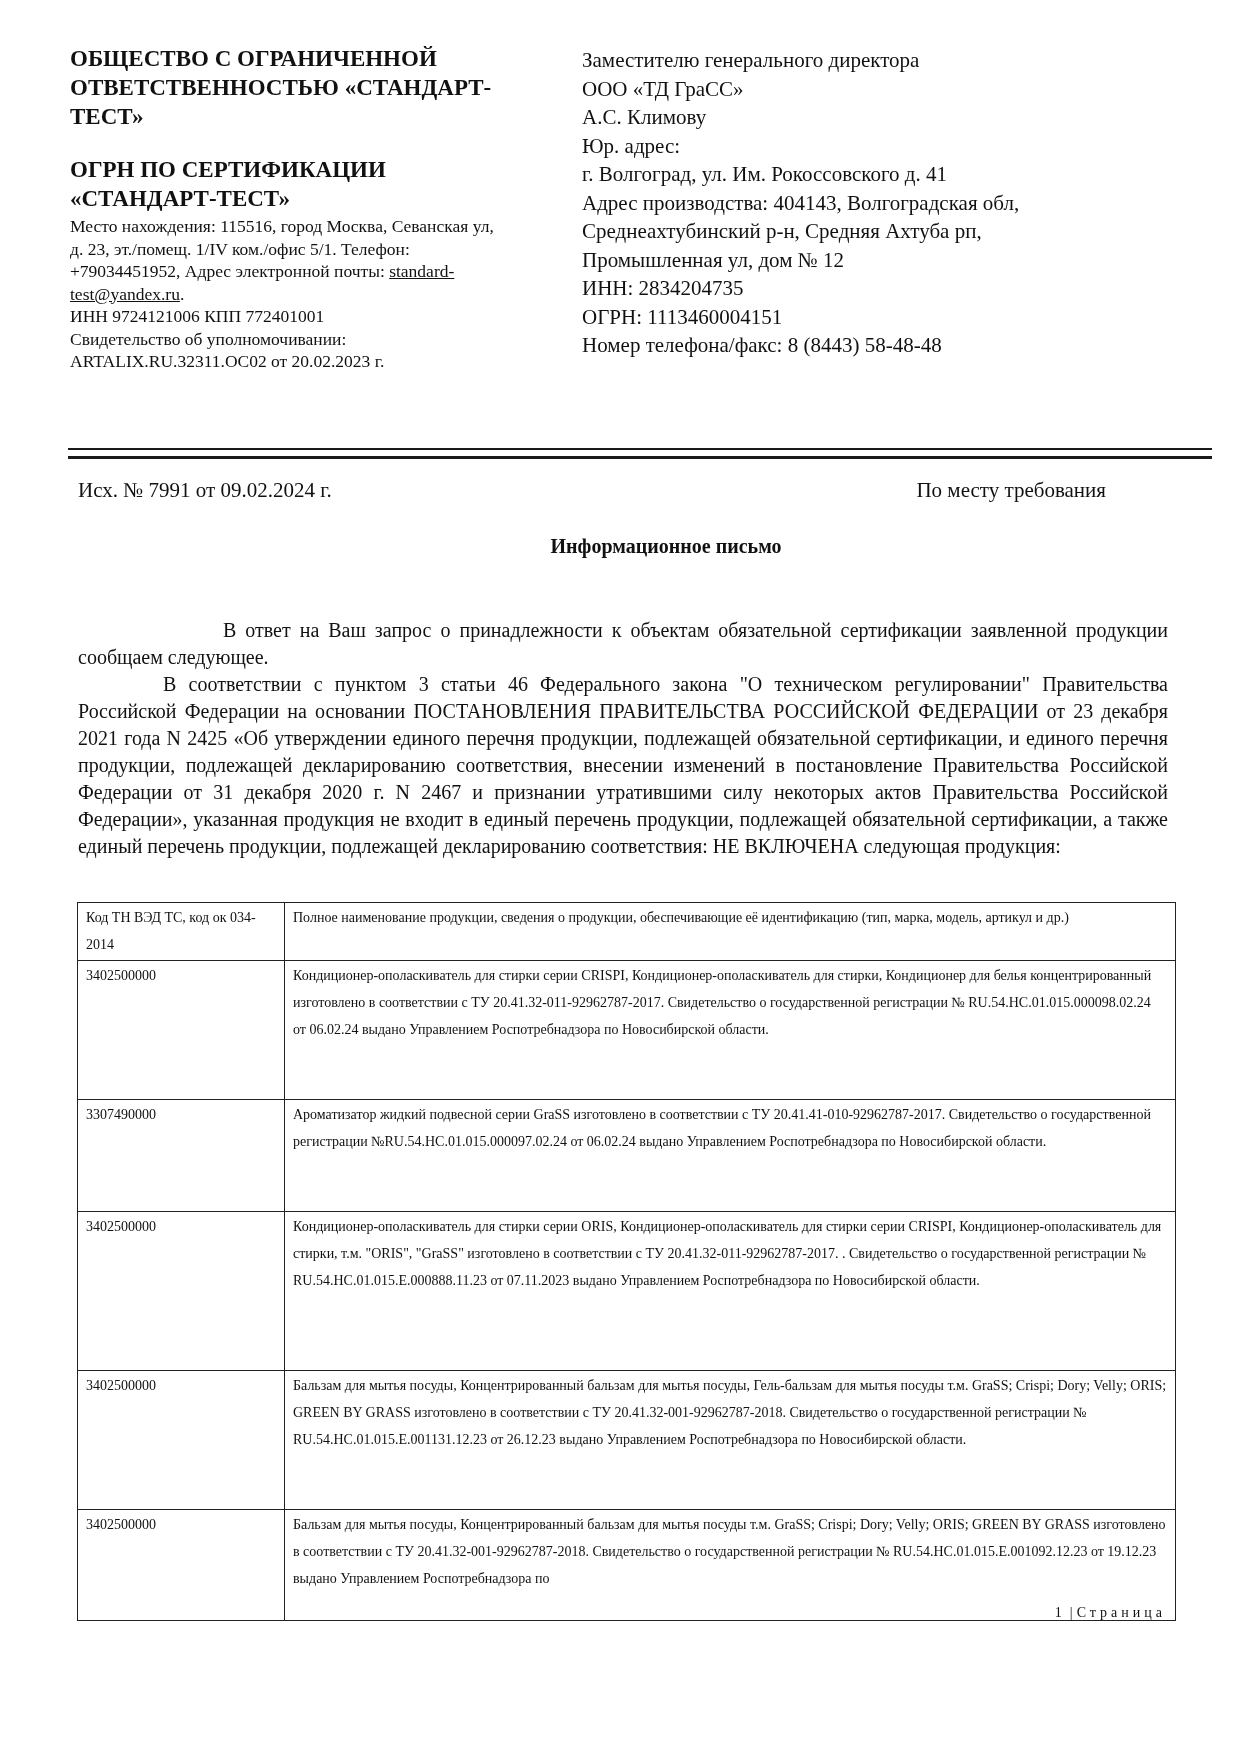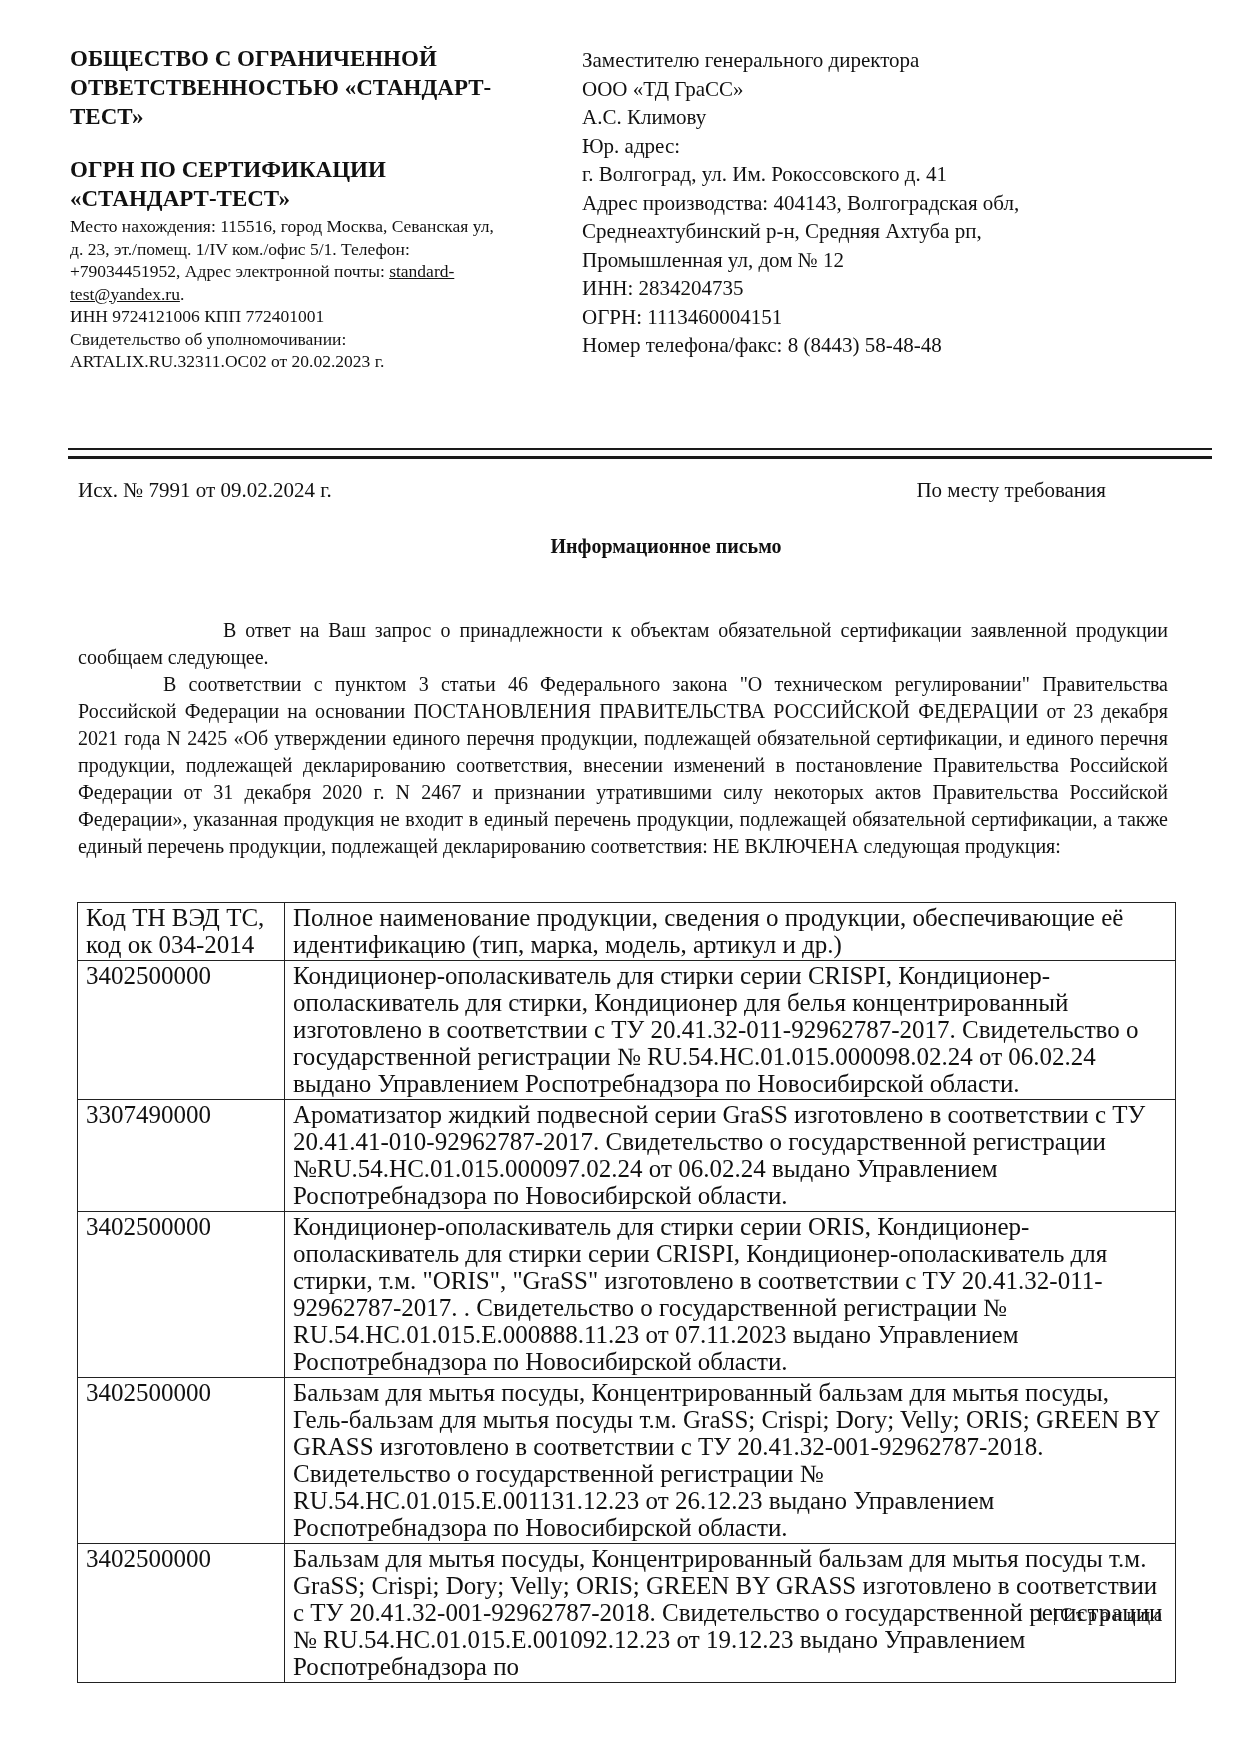--- a/index.html
+++ b/index.html
@@ -33,35 +33,35 @@
     }
     .body-text {
       left: 78px; top: 589px; width: 1090px;
       font-size: 20px; line-height: 27px; text-align: justify; margin-top: 28px;
     }
     .body-text p { margin: 0; }
     .body-text .p1 { text-indent: 145px; }
     .body-text .p2 { text-indent: 85px; }
     table.products {
       position: absolute; left: 77px; top: 902px; width: 1099px;
-      border-collapse: collapse; font-size: 25px; line-height: 27px;
+      border-collapse: collapse; font-size: 14px; line-height: 27px;
     }
     table.products td {
       border: 1.5px solid #222; vertical-align: top; padding: 1px 8px 2px 8px;
       text-align: left;
     }
     table.products td.code { width: 190px; }
     table.products tr.head td { height: 54px; }
     table.products tr.r0 td { height: 135px; }
     table.products tr.r1 td { height: 108px; }
     table.products tr.r2 td { height: 155px; }
     table.products tr.r3 td { height: 135px; }
     table.products tr.r4 td { height: 107px; }
     .page-num {
-      right: 74px; top: 1605px; font-size: 18px; letter-spacing: 4px;
+      right: 74px; top: 1605px; font-size: 14px; letter-spacing: 4px;
     }
     .page-num .sep { letter-spacing: 0; margin: 0 4px; }
   </style>
 </head>
 <body>
 
 <div class="abs org-left">
   <p class="org-title">
     <span>ОБЩЕСТВО С ОГРАНИЧЕННОЙ</span><br>
     <span>ОТВЕТСТВЕННОСТЬЮ «СТАНДАРТ-</span><br>

